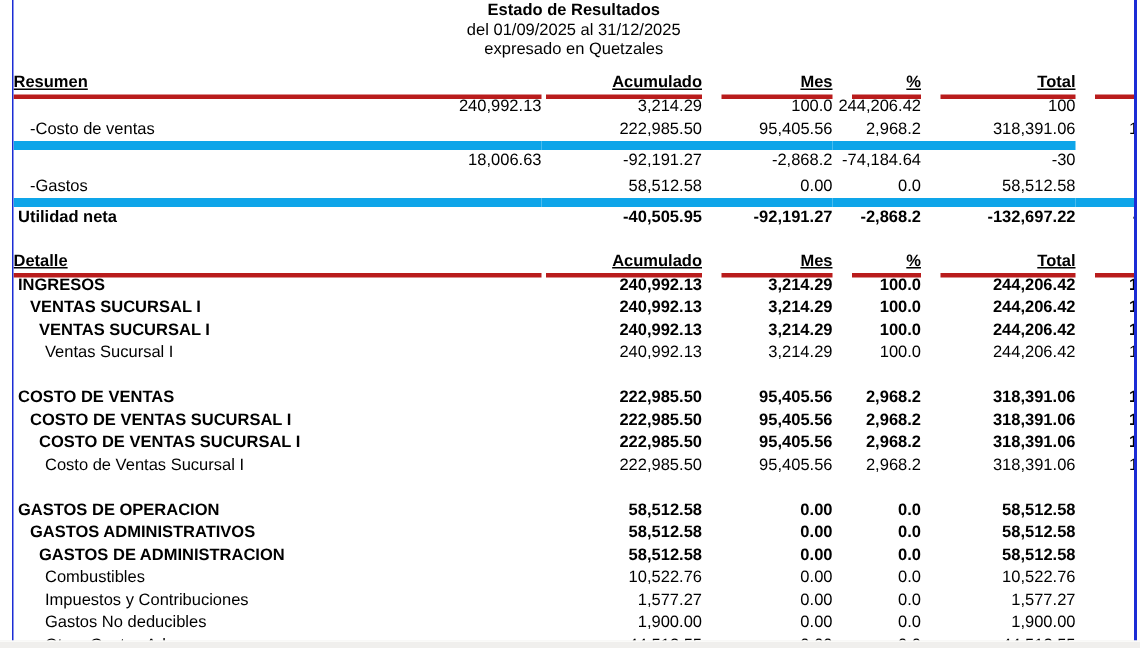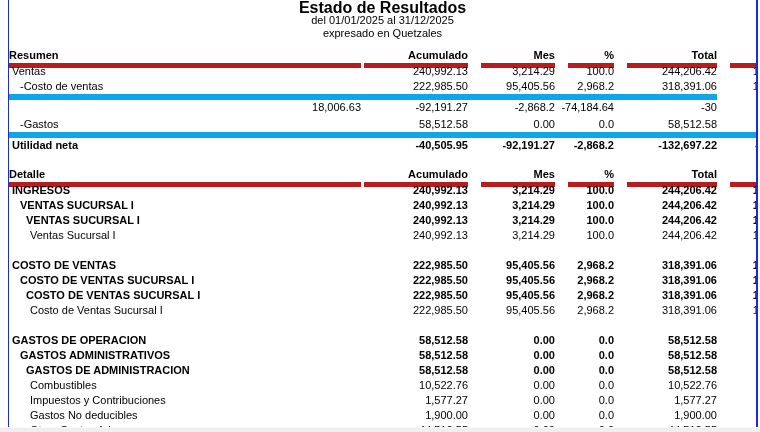--- a/index.html
+++ b/index.html
@@ -7,54 +7,54 @@
     width:760px;height:432px;overflow:hidden;background:#fff;
     font-family:"Liberation Sans",sans-serif;font-size:11px;color:#000;
     position:relative;
   }
   .page{
     position:absolute;left:8px;top:0;width:747px;height:428px;
     border-left:1px solid #1b2cd5;border-right:2px solid #1b2cd5;
     background:#fff;overflow:hidden;
   }
   .titleblock{text-align:center;padding-top:1px;line-height:13px;}
-  .t-main{font-weight:bold;font-size:16px;}
+  .t-main{font-weight:bold;font-size:11px;}
   .table{width:762px;}
   #table-0{margin-top:8px;}
   #table-1{margin-top:20px;}
   .row{
     display:grid;
     grid-template-columns:352px 107px 87px 59px 103px 54px;
     width:762px;height:15px;line-height:15px;white-space:nowrap;
   }
   .row.hdr{height:16px;line-height:15px;}
   .num{text-align:right;}
   .b{font-weight:bold;}
-  .u{display:block;border-bottom:5px solid #b91c1c;height:15px;}
+  .u{display:block;border-bottom:3px solid #b91c1c;height:15px;text-decoration:underline;}
   .gap1{margin-left:3px;}
   .gap{margin-left:13px;}
   .rule-top{border-top:6px solid #0ea5e9;}
   .ind0{padding-left:3px;}
   .ind1{padding-left:11px;}
   .ind2{padding-left:17px;}
   .ind3{padding-left:21px;}
   .spacer{height:8px;}
   .blank{height:15px;}
   .strip{
     position:absolute;left:0;bottom:0;width:760px;height:4px;
     background:#f0efed;border-top:1px solid #fafaf8;
   }
 </style>
 </head>
 <body>
 
 <div class="page">
   <div class="titleblock">
     <div class="t-main">Estado de Resultados</div>
-    <div>del 01/01/2025 al 31/12/2025</div>
+    <div>del 01/09/2025 al 31/12/2025</div>
     <div>expresado en Quetzales</div>
   </div>
   <div class="table" id="table-0">
       <div class="row hdr">
         <div>
           <span class="u b">Resumen</span>
         </div>
         <div class="num">
           <span class="u b gap1">Acumulado</span>
         </div>
@@ -65,21 +65,20 @@
           <span class="u b gap">%</span>
         </div>
         <div class="num">
           <span class="u b gap">Total</span>
         </div>
         <div class="num">
           <span class="u b gap">%</span>
         </div>
       </div>
       <div class="row">
-        <div class="ind0">Ventas</div>
         <div class="num">240,992.13</div>
         <div class="num">3,214.29</div>
         <div class="num">100.0</div>
         <div class="num">244,206.42</div>
         <div class="num">100</div>
       </div>
       <div class="row">
         <div class="ind1">-Costo de ventas</div>
         <div class="num">222,985.50</div>
         <div class="num">95,405.56</div>

